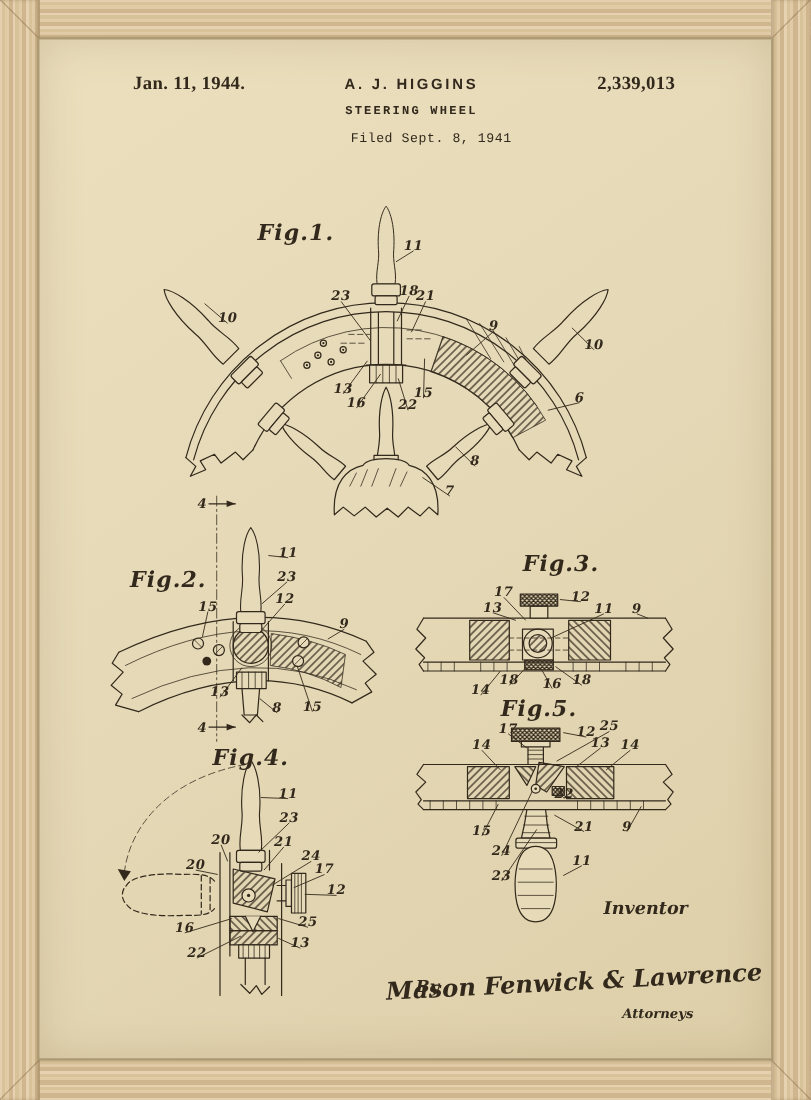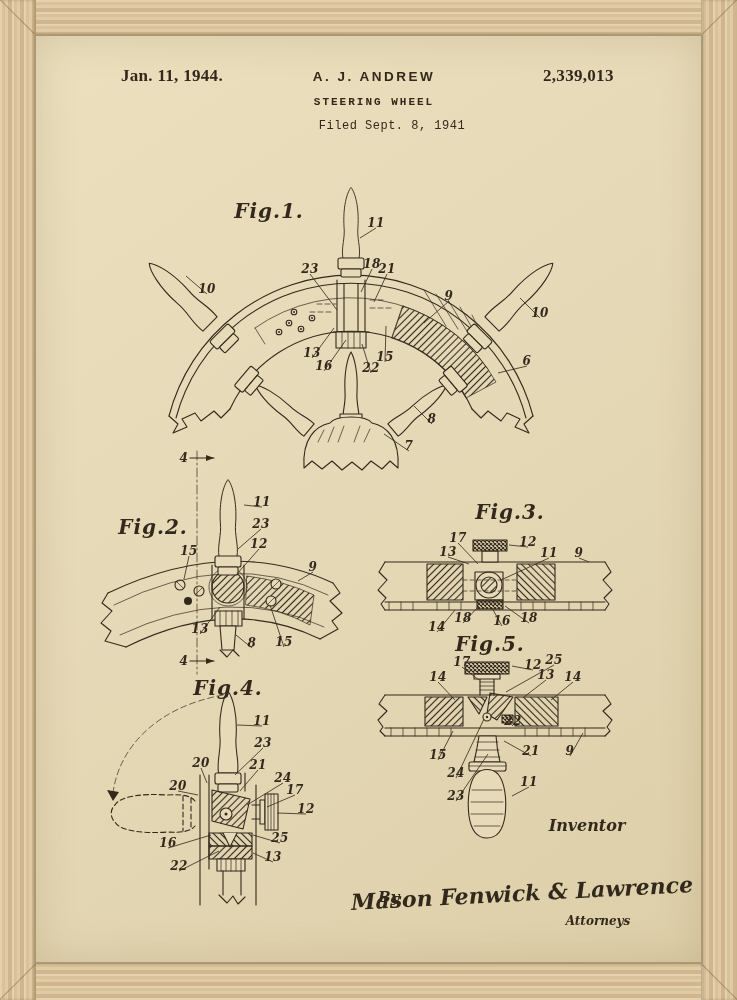--- a/index.html
+++ b/index.html
@@ -60,21 +60,21 @@
   <div class="wood right"></div>
   <div class="miter tl"></div>
   <div class="miter tr"></div>
   <div class="miter bl"></div>
   <div class="miter br"></div>
   <div class="paper"></div>
 
   <div class="content">
 
     <span class="hdate" style="left:121px;top:66px">Jan. 11, 1944.</span>
-    <span class="hname" style="left:374px;top:69px">A. J. ANDREW</span>
+    <span class="hname" style="left:374px;top:69px">A. J. HIGGINS</span>
     <span class="hnum" style="left:543px;top:66px">2,339,013</span>
     <span class="htitle" style="left:374px;top:96px">STEERING WHEEL</span>
     <span class="hfiled" style="left:374px;top:119px">Filed Sept. 8, 1941</span>
 
     <div class="fig" style="left:124px;top:180px;width:430px;height:290px">
       <svg class="art" viewBox="0 0 430 290">
         <defs>
           <pattern id="f1h" width="5" height="5" patternUnits="userSpaceOnUse" patternTransform="rotate(45)">
               <line x1="2.5" y1="0" x2="2.5" y2="5"></line>
             </pattern>

